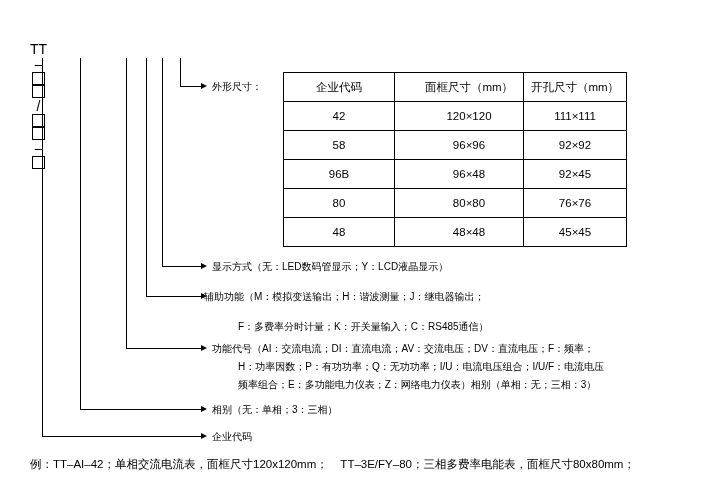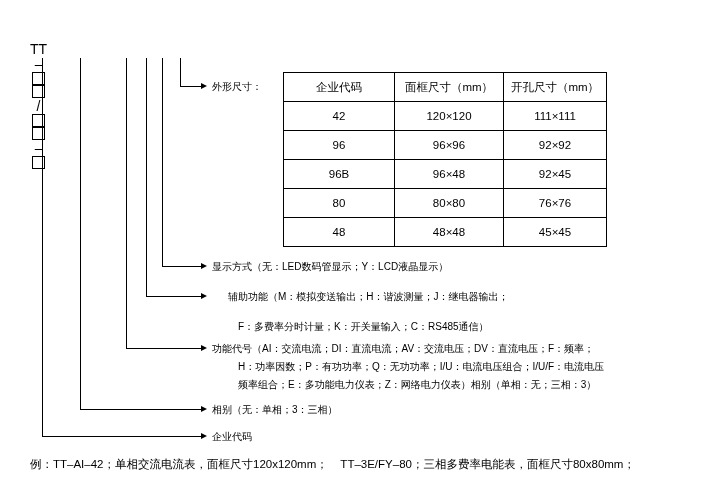--- a/index.html
+++ b/index.html
@@ -92,21 +92,21 @@
     font-size: 11.5px;
   }
   .dim-table th, .dim-table td {
     border: 1px solid #000;
     text-align: center;
     padding: 0;
     height: 28px;
     font-weight: normal;
   }
   .dim-table th:nth-child(1), .dim-table td:nth-child(1) { width: 110px; }
-  .dim-table th:nth-child(2), .dim-table td:nth-child(2) { width: 108px; }
+  .dim-table th:nth-child(2), .dim-table td:nth-child(2) { width: 108px; padding-left: 20px; }
   .dim-table th:nth-child(3), .dim-table td:nth-child(3) { width: 102px; }
 
   
   .example {
     position: absolute;
     left: 30px;
     top: 457px;
     font-size: 11.5px;
     white-space: pre;
     text-align: right;
@@ -150,21 +150,21 @@
   <div class="arrow" style="left:201px; top:405.5px;"></div>
 
   <div class="vline" style="left:42px; top:58px; height:378px;"></div>
   <div class="hline" style="left:42px; top:436px; width:160px;"></div>
   <div class="arrow" style="left:201px; top:432.5px;"></div>
 
   <div class="label" style="left:212px; top:78px;">外形尺寸：</div>
 
   <div class="label" style="left:212px; top:258px;">显示方式（无：LED数码管显示；Y：LCD液晶显示）</div>
 
-  <div class="label" style="left:228px; top:288px;">辅助功能（M：模拟变送输出；H：谐波测量；J：继电器输出；</div>
+  <div class="label" style="left:204px; top:288px;">辅助功能（M：模拟变送输出；H：谐波测量；J：继电器输出；</div>
   <div class="label" style="left:238px; top:318px;">F：多费率分时计量；K：开关量输入；C：RS485通信）</div>
 
   <div class="label" style="left:212px; top:340px;">功能代号（AI：交流电流；DI：直流电流；AV：交流电压；DV：直流电压；F：频率；</div>
   <div class="label" style="left:238px; top:358px;">H：功率因数；P：有功功率；Q：无功功率；I/U：电流电压组合；I/U/F：电流电压</div>
   <div class="label" style="left:238px; top:376px;">频率组合；E：多功能电力仪表；Z：网络电力仪表）相别（单相：无；三相：3）</div>
 
   <div class="label" style="left:212px; top:401px;">相别（无：单相；3：三相）</div>
 
   <div class="label" style="left:212px; top:428px;">企业代码</div>
 
@@ -176,21 +176,21 @@
         <th>开孔尺寸（mm）</th>
       </tr>
     </thead>
     <tbody>
       <tr>
         <td>42</td>
         <td>120×120</td>
         <td>111×111</td>
       </tr>
       <tr>
-        <td>96</td>
+        <td>58</td>
         <td>96×96</td>
         <td>92×92</td>
       </tr>
       <tr>
         <td>96B</td>
         <td>96×48</td>
         <td>92×45</td>
       </tr>
       <tr>
         <td>80</td>

